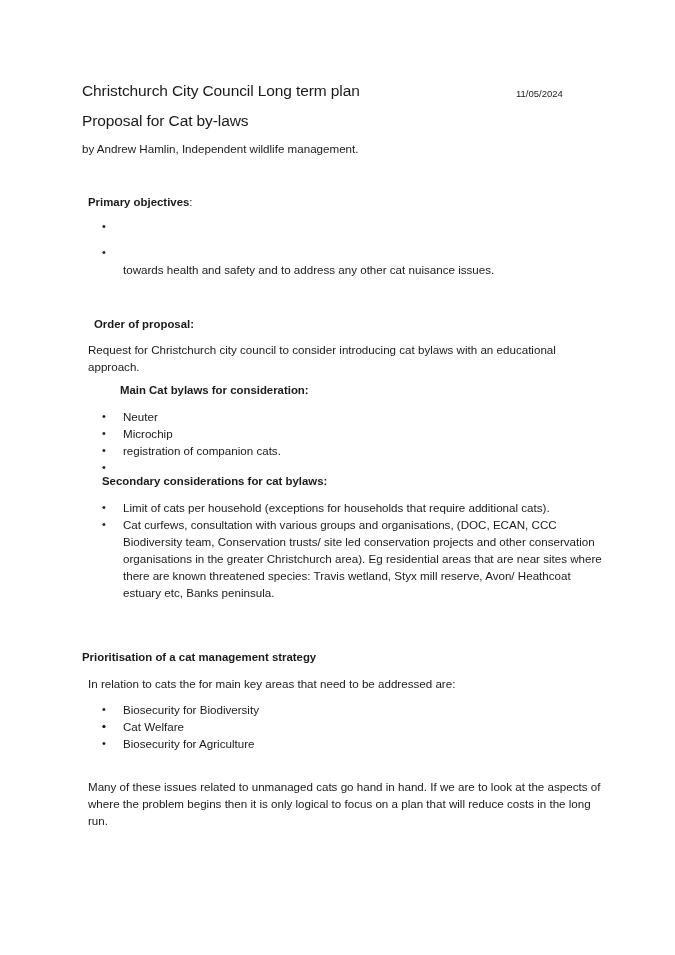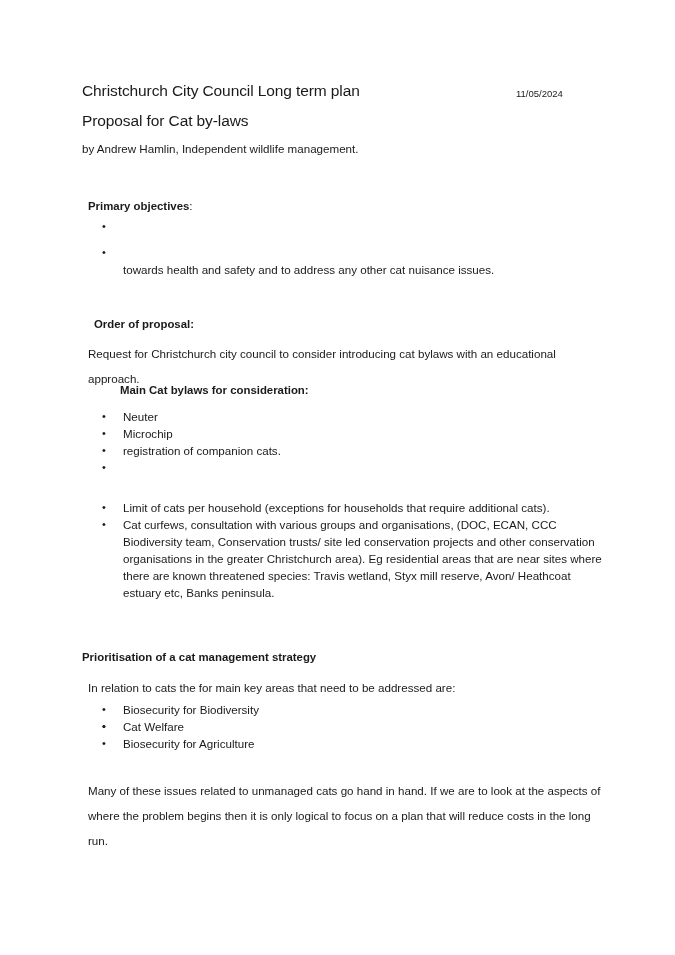--- a/index.html
+++ b/index.html
@@ -35,21 +35,21 @@
       left: 82px; top: 112px;
       font-size: 15.5px;
       letter-spacing: -0.1px;
     }
     .byline {
       left: 82px; top: 142px;
       font-size: 11.6px;
     }
     .p {
       font-size: 11.6px;
-      line-height: 25px;
+      line-height: 17px;
       padding-left: 6px;
     }
     .h {
       font-size: 11.4px;
       font-weight: bold;
     }
     .bullet-list {
       position: absolute;
       margin: 0; padding: 0;
       list-style: none;
@@ -97,20 +97,21 @@
 
   <div class="abs h" style="left:102px; top:384px;padding-left:18px;">Main Cat bylaws for consideration:</div>
 
   <ul class="bullet-list" style="left:82px; top:408px;">
     <li><span class="dot">•</span><span>Neuter</span></li>
     <li><span class="dot">•</span><span>Microchip</span></li>
     <li><span class="dot">•</span><span>registration of companion cats.</span></li>
     <li><span class="dot">•</span><span>&nbsp;</span></li>
   </ul>
 
+  <div class="abs h" style="left:102px; top:475px;">Secondary considerations for cat bylaws:</div>
 
   <ul class="bullet-list" style="left:82px; top:499px;">
     <li><span class="dot">•</span><span>Limit of cats per household (exceptions for households that require additional cats).</span></li>
     <li><span class="dot">•</span><span>Cat curfews, consultation with various groups and organisations, (DOC, ECAN, CCC</span><br><span>Biodiversity team, Conservation trusts/ site led conservation projects and other conservation</span><br><span>organisations in the greater Christchurch area). Eg residential areas that are near sites where</span><br><span>there are known threatened species: Travis wetland, Styx mill reserve, Avon/ Heathcoat</span><br><span>estuary etc, Banks peninsula.</span></li>
   </ul>
 
   <div class="abs h" style="left:82px; top:651px;">Prioritisation of a cat management strategy</div>
   <div class="abs p" style="left:82px; top:675px;">In relation to cats the for main key areas that need to be addressed are:</div>
 
   <ul class="bullet-list" style="left:82px; top:701px;">

